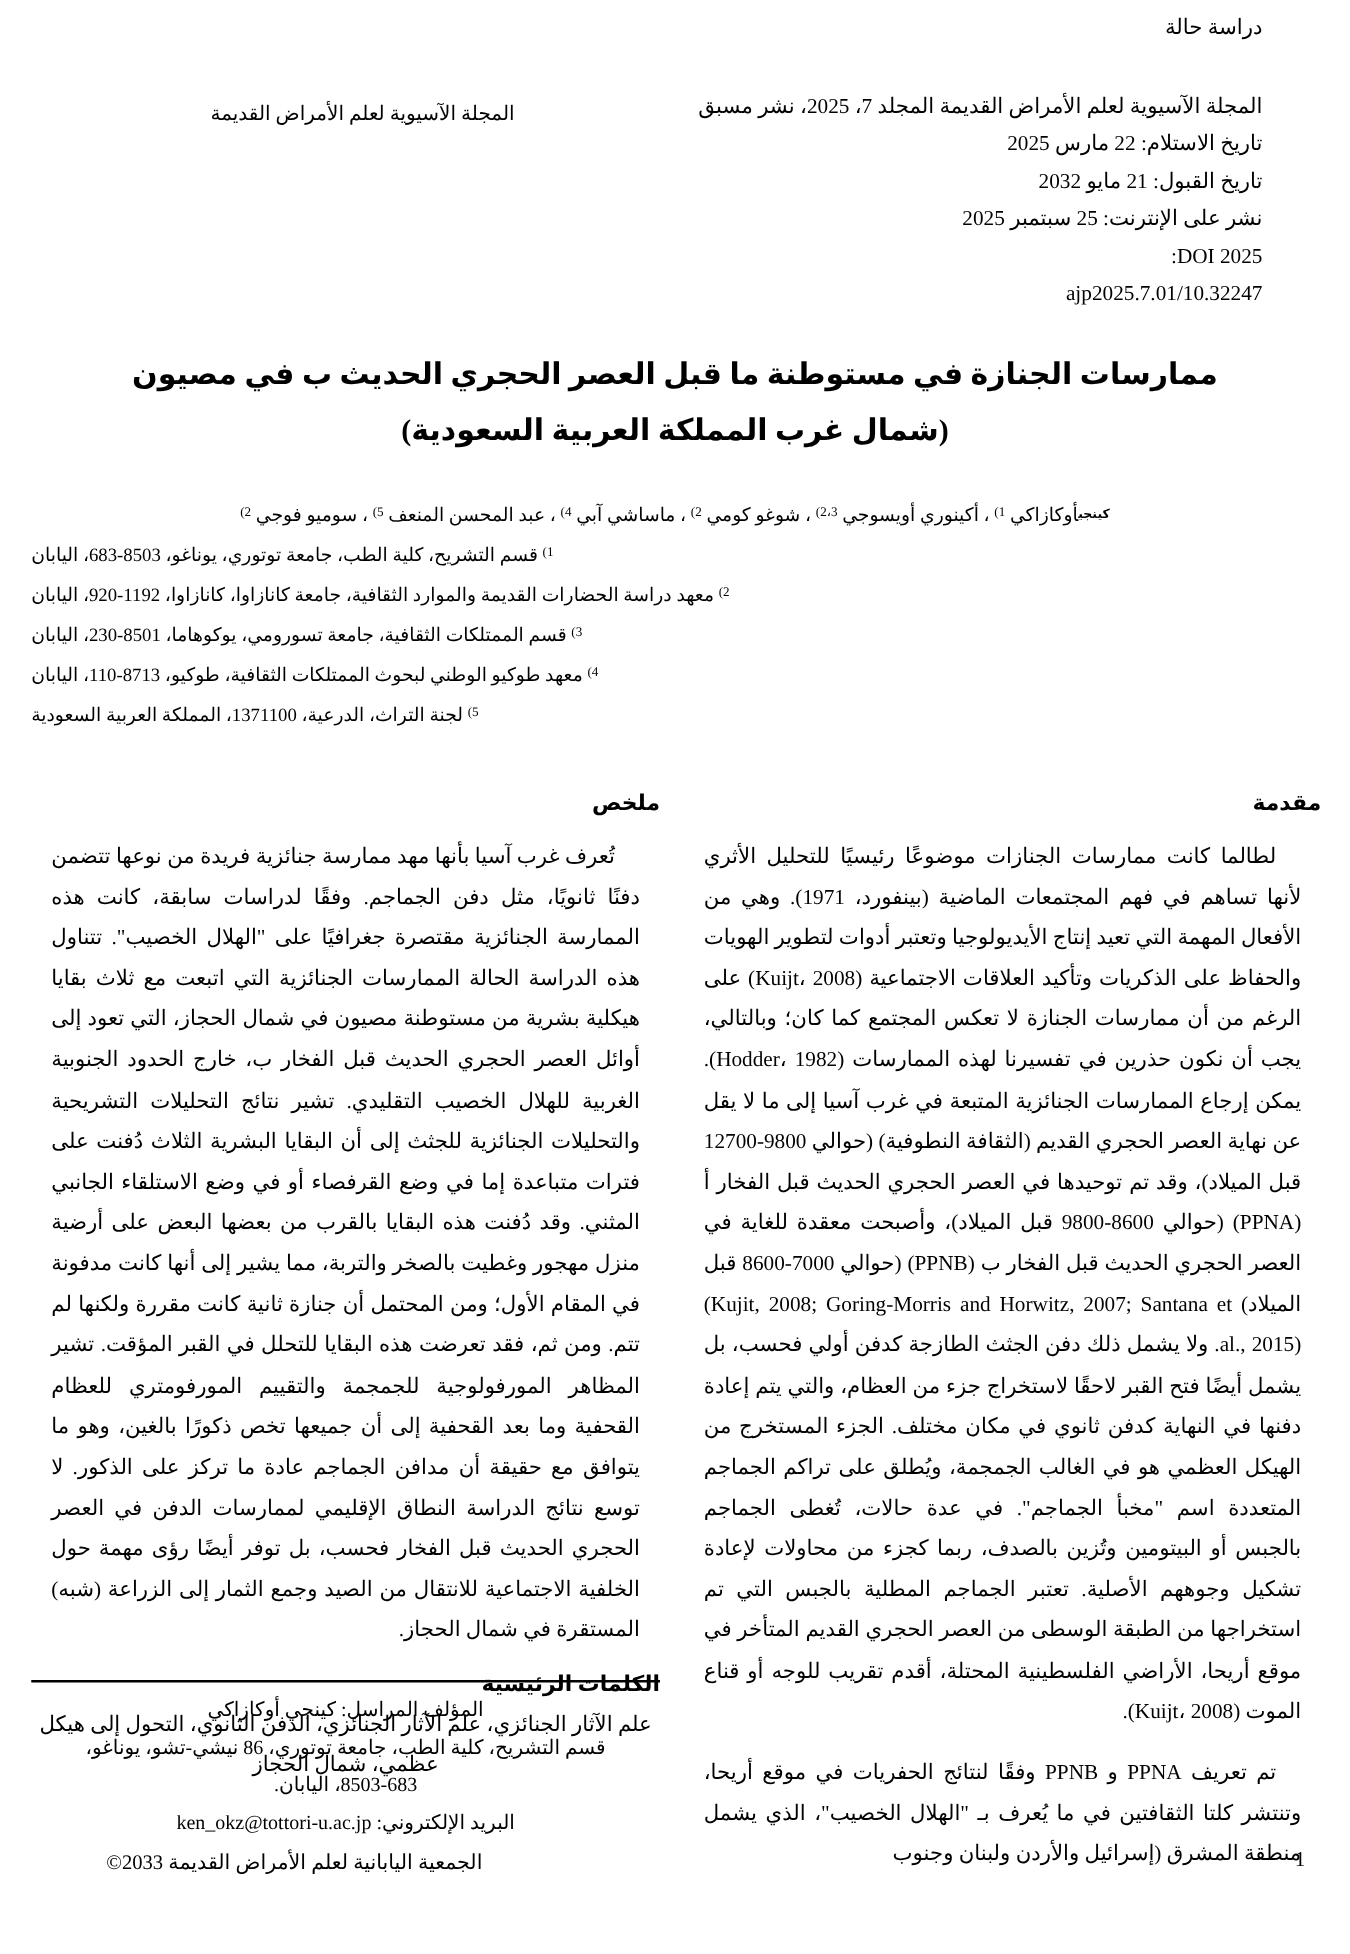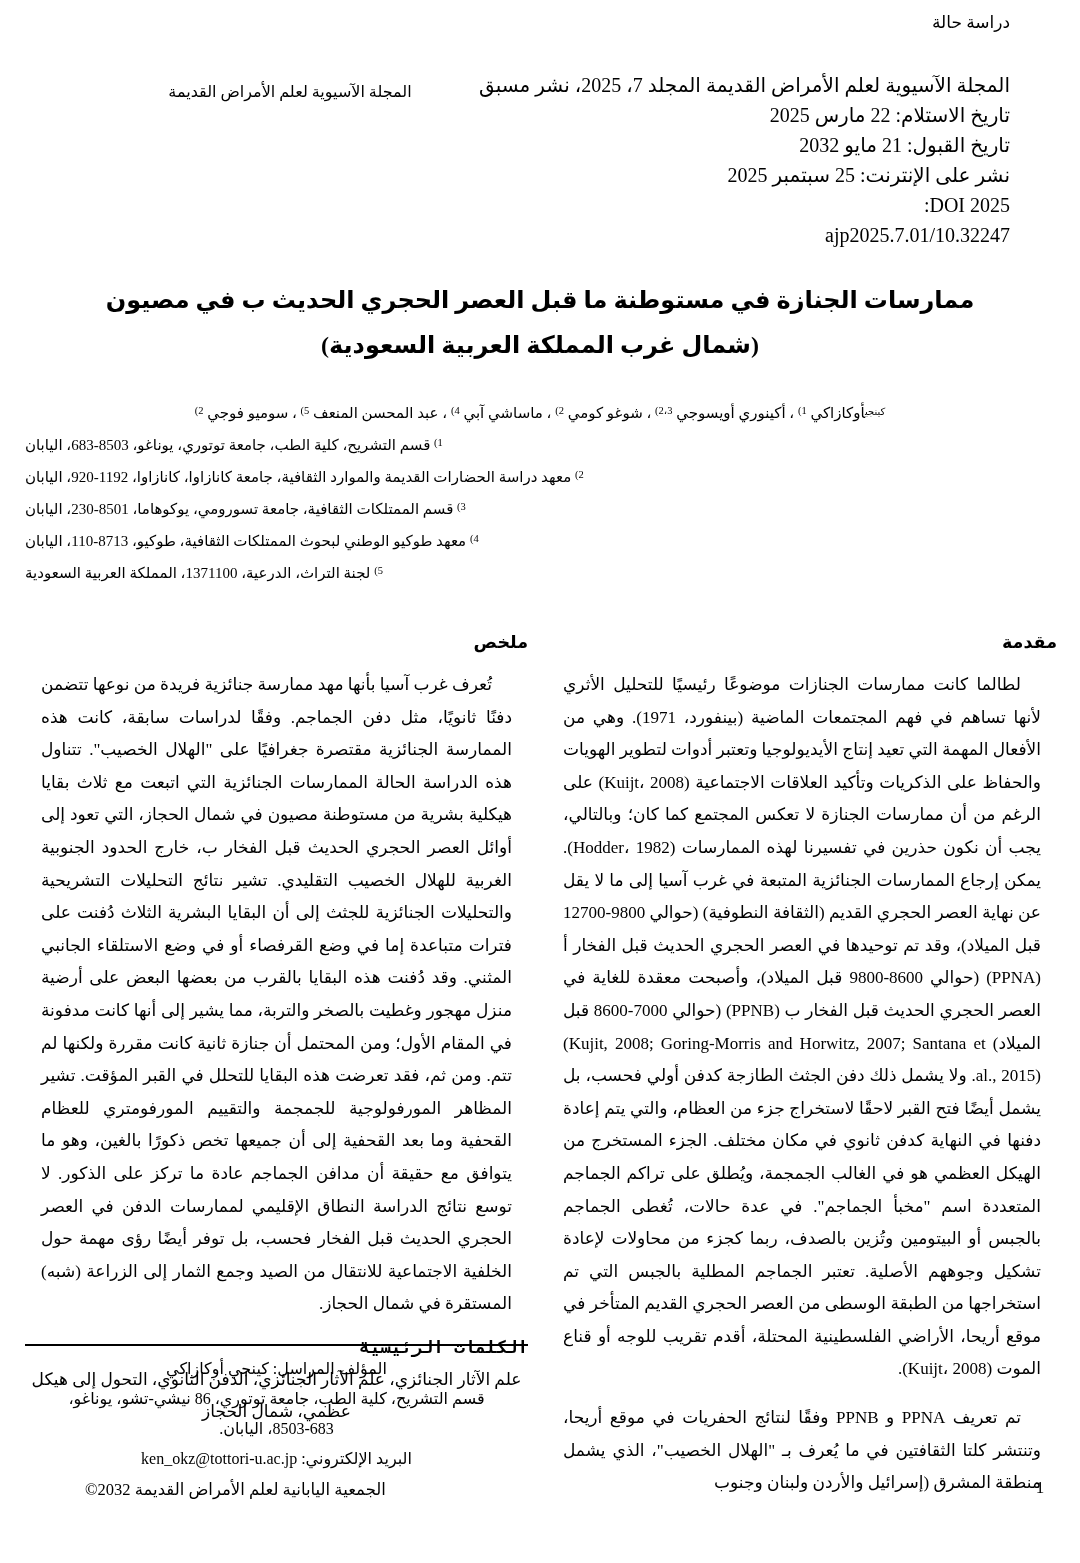--- a/index.html
+++ b/index.html
@@ -2,35 +2,35 @@
 <html lang="ar" dir="rtl"><head>
 <meta charset="utf-8">
 <style>
   html,body{margin:0;padding:0;background:#ffffff;}
   .page{
     position:relative; width:1080px; height:1563px; background:#ffffff; color:#000;
     font-family:"Liberation Serif","DejaVu Sans",serif; direction:rtl; overflow:hidden;border-radius:16px;
   }
   .article-type{position:absolute; top:12px; right:70px; font-size:17px;}
   .journal-left{position:absolute; top:80px; left:150px; width:280px; text-align:center; font-size:16px; line-height:24px;}
-  .header-block{position:absolute; top:70px; right:70px; text-align:right; font-size:20px; line-height:30px;}
+  .header-block{position:absolute; top:70px; right:70px; text-align:right; font-size:17px; line-height:30px;}
   .title{
     position:absolute; top:278px; right:70px; left:70px; margin:0;
     text-align:center; font-weight:bold; font-size:24px; line-height:45px;
   }
   .authors{position:absolute; top:400px; right:25px; left:25px; text-align:center; font-size:15px; line-height:22px;}
   .auth-sup,.aff-sup{font-size:10.5px; vertical-align:4px;}
-  .tiny-pre{font-size:10px; vertical-align:3px;}
+  .tiny-pre{font-size:10px; vertical-align:3px;font-weight:bold;}
   .affiliations{position:absolute; top:428px; right:25px; left:25px; text-align:left; font-size:15px; line-height:30px;}
   .col-left{position:absolute; top:632px; left:25px; width:503px;}
   .col-right{position:absolute; top:632px; right:23px; width:510px;}
   h2.section{font-size:17.5px; font-weight:bold; margin:0 0 6px 0; text-align:right;}
   p.body{font-size:17px; line-height:32.6px; text-align:justify; margin:16px; text-indent:20px;}
   p.nindent{text-indent:20px;}
-  h2.kw{font-family:Liberation Mono, monospace;}
+  h2.kw{}
   p.kwtext{font-size:17px; line-height:32.6px; text-align:center; margin:0;}
   .footer-block{position:absolute; top:1344px; left:25px; width:503px; font-size:16px; line-height:30px; text-align:center;}
   .footer-rule{border:none; border-top:2px solid #000; margin:0 0 8px 0;}
   .copyright{position:absolute; top:1480px; left:85px; font-size:16.5px;}
   .page-num{position:absolute; top:1478px; left:1020px; width:40px; text-align:center; font-size:17px;}
 </style>
 </head>
 <body>
 
 <div class="page">
@@ -76,17 +76,17 @@
   <div class="footer-block">
     <hr class="footer-rule">
     <div>
         <div>المؤلف المراسل: كينجي أوكازاكي</div>
         <div>قسم التشريح، كلية الطب، جامعة توتوري، 86 نيشي-تشو، يوناغو،</div>
         <div>8503-683، اليابان.</div>
         <div>البريد الإلكتروني: ken_okz@tottori-u.ac.jp</div>
       </div>
   </div>
 
-  <div class="copyright">الجمعية اليابانية لعلم الأمراض القديمة ⁦©2032⁩</div>
+  <div class="copyright">الجمعية اليابانية لعلم الأمراض القديمة ⁦©2033⁩</div>
 
   <div class="page-num">1</div>
 
 </div>
 
 </body></html>

